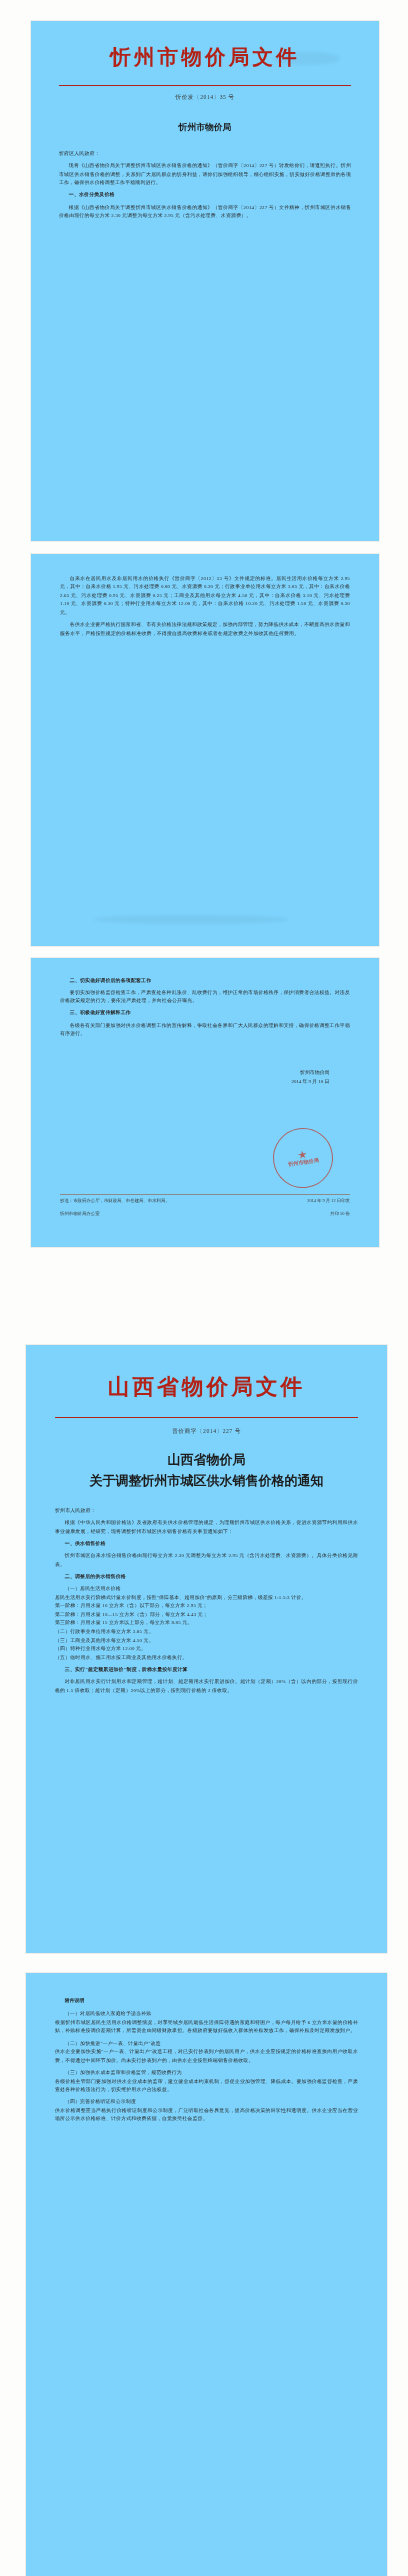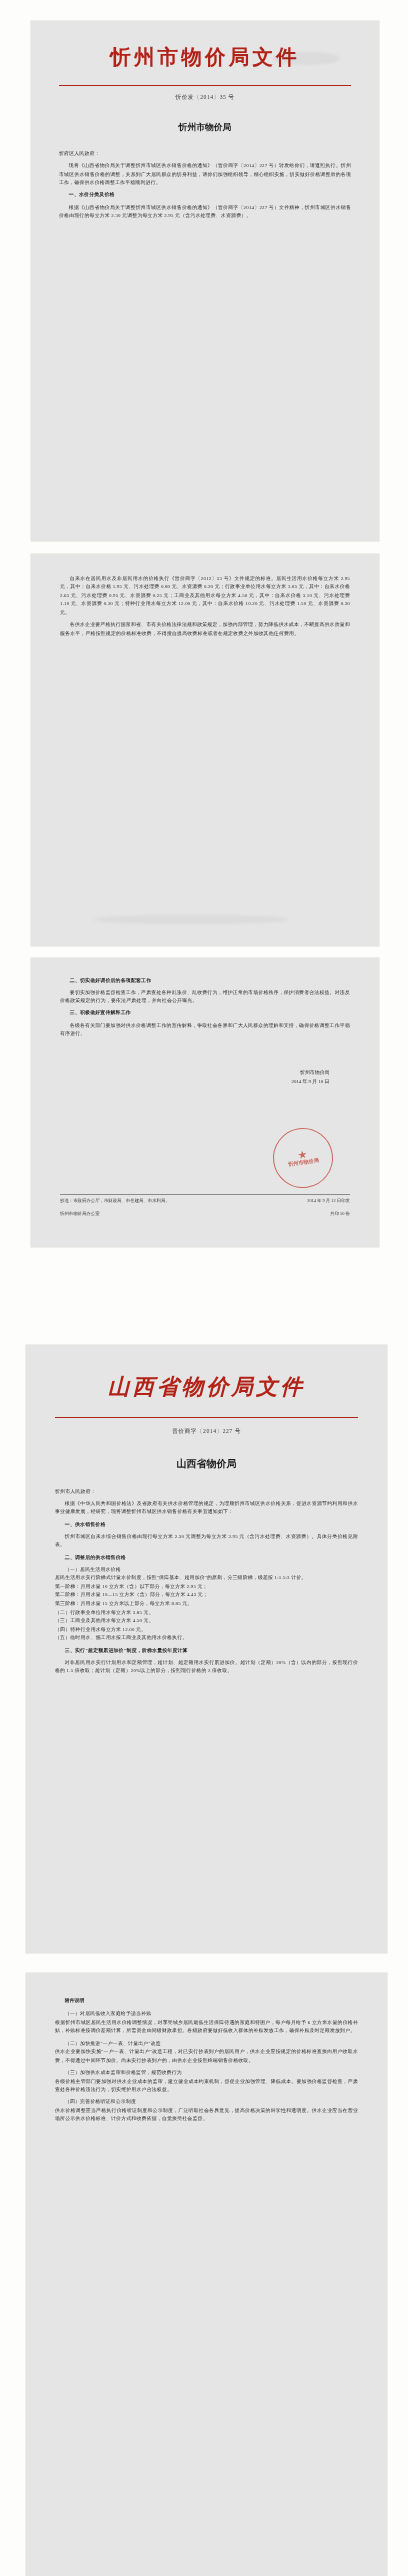--- a/index.html
+++ b/index.html
@@ -21,21 +21,21 @@
     width: 409px;
     height: 1329px;
     padding: 0;
   }
   .page.p2 {
     width: 409px;
     height: 1319px;
   }
   .paper {
     position: absolute;
-    background: #e5e5e5;
+    background: #7dd3fc;
     box-shadow: 0 0 0 0.5px #e2ded3;
   }
   
   .p1 .paper.sheetA {
     left: 31px; top: 20.6px; width: 348px; height: 520px;
   }
   .p1 .paper.sheetB {
     left: 31px; top: 554px; width: 348px; height: 392px;
   }
   .p1 .paper.sheetC {
@@ -191,26 +191,27 @@
         </div>
       </div>
     </div>
   </div>
 </div>
 
 <div class="page p2">
 
   <div class="paper sheetD">
     <div style="padding:15.5px 29px 0 29px;">
-      <div class="doc-title-red" style="font-size:21.6px; margin-top:12.4px;font-style:italic;">山西省物价局文件</div>
+      <div class="doc-title-red" style="font-size:21.6px; margin-top:12.4px;">山西省物价局文件</div>
       <div class="doc-rule" style="width:100%; margin-top:15.5px;"></div>
       <div class="docnum" style="margin-top:9.3px;">晋价商字〔2014〕227 号</div>
 
-      <div class="heading-blk" style="font-size:10px; margin-top:20px;">
+      <div class="heading-blk" style="font-size:13px; margin-top:13px;">
         <div>山西省物价局</div>
+        <div>关于调整忻州市城区供水销售价格的通知</div>
       </div>
 
       <div class="body-text tiny" style="margin-top:15.5px;">
         <p class="noindent">忻州市人民政府：</p>
         <p>根据《中华人民共和国价格法》及省政府有关供水价格管理的规定，为理顺忻州市城区供水价格关系，促进水资源节约利用和供水事业健康发展，经研究，现将调整忻州市城区供水销售价格有关事宜通知如下：</p>
         <p class="sec-title">一、供水销售价格</p>
         <p>忻州市城区自来水综合销售价格由现行每立方米 2.30 元调整为每立方米 2.95 元（含污水处理费、水资源费）。具体分类价格见附表。</p>
         <p class="sec-title">二、调整后的供水销售价格</p>
         <p style="white-space:pre-line;">（一）居民生活用水价格
 居民生活用水实行阶梯式计量水价制度，按照"保障基本、超用加价"的原则，分三级阶梯，级差按 1:1.5:3 计价。

